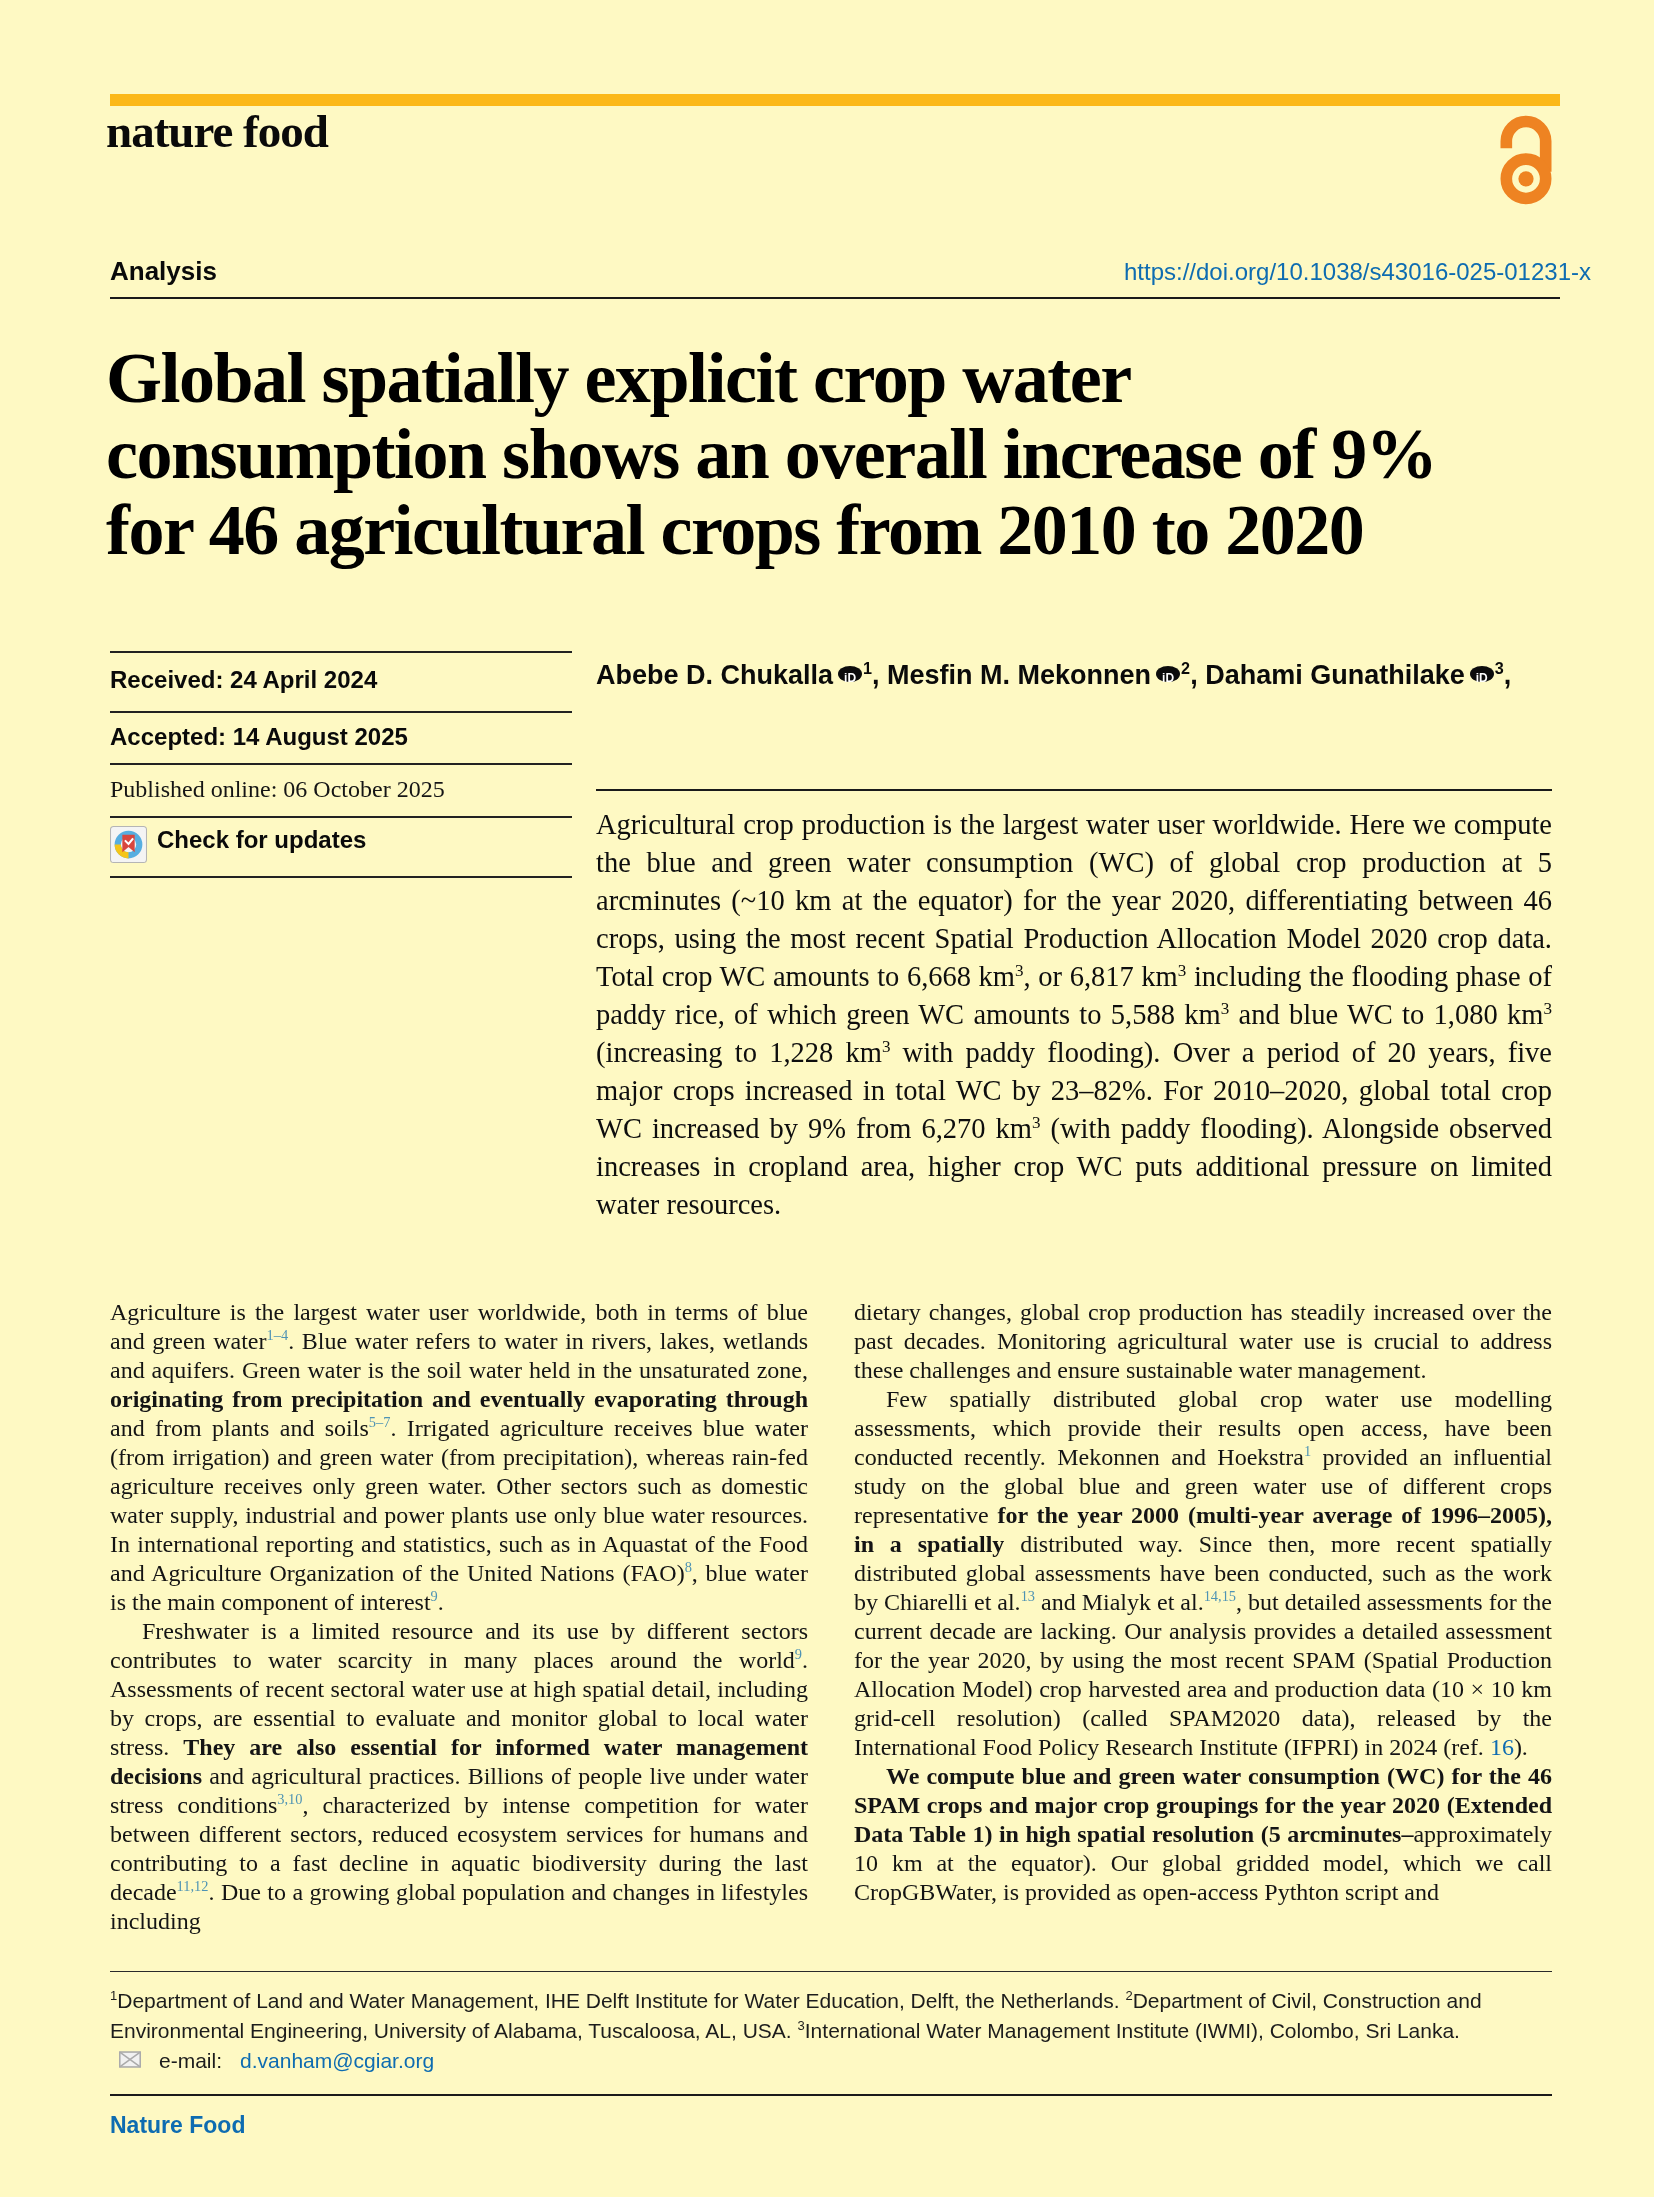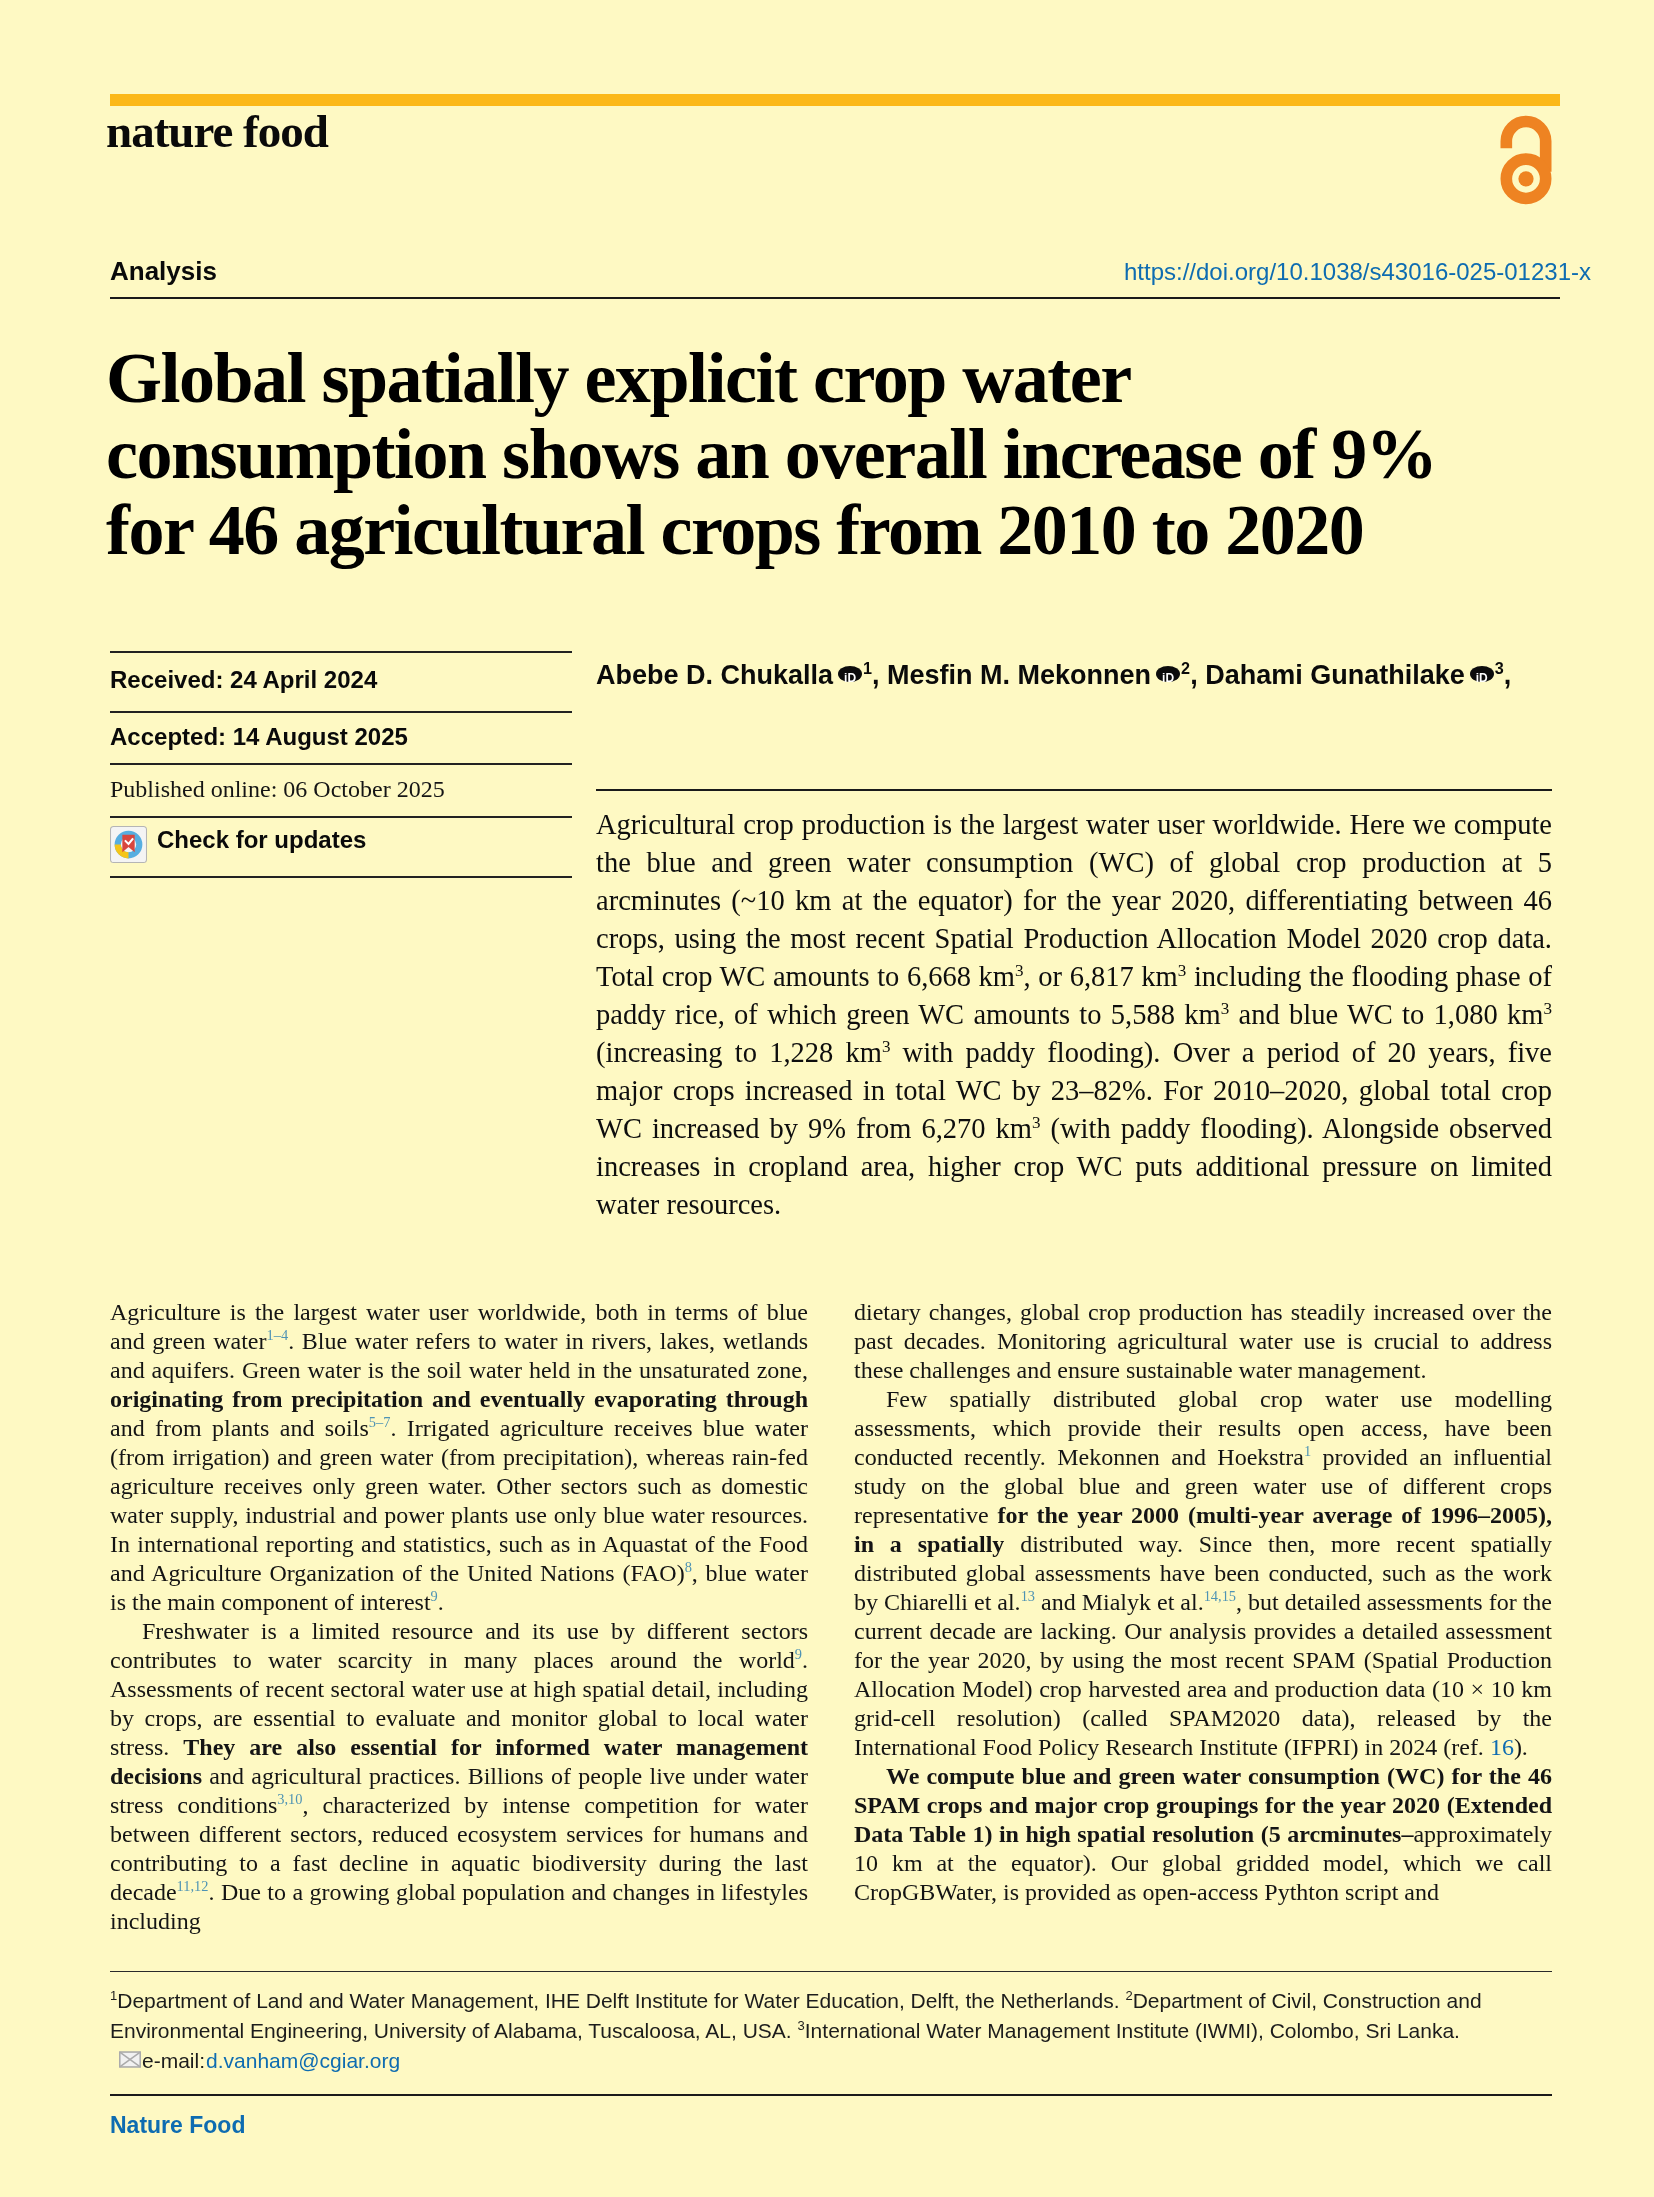--- a/index.html
+++ b/index.html
@@ -46,21 +46,21 @@
   .col p.indent{text-indent:32px;}
   .col sup{font-size:60%;line-height:0;}
   .ref{color:var(--ref,#4E93B4);margin-top:28px;}
   .link{color:var(--link,#0E6CB1);}
   .b{font-weight:700;}
   
   .footrule{left:110px;top:1971px;width:1442px;height:1px;background:#2a2a2a;}
   .affil{left:110px;top:1986px;width:1442px;font-size:21px;line-height:30px;color:#1c1c1c;}
   .affil sup{font-size:62%;line-height:0;}
   .emailrow{left:110px;top:2049px;font-size:21px;color:#1c1c1c;display:flex;
-    align-items:center;gap:1px;}
+    align-items:center;gap:18px;}
   .bottomrule{left:110px;top:2094px;width:1442px;height:2px;background:#1a1a1a;}
   .footerbrand{left:110px;top:2112px;font-size:23px;font-weight:700;color:var(--link,#0E6CB1);}
 </style>
 </head>
 <body>
 
 <div class="page">
 
   <div class="abs topbar"></div>
   <div class="abs wordmark">nature food</div>

